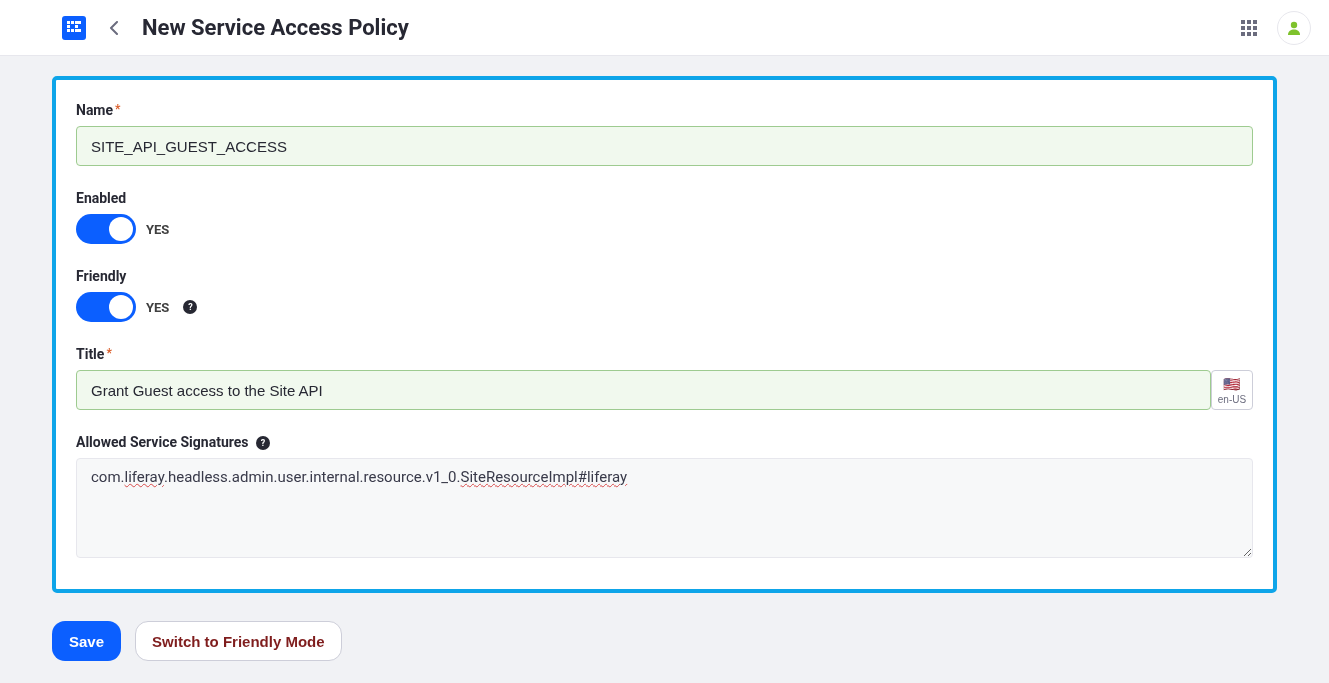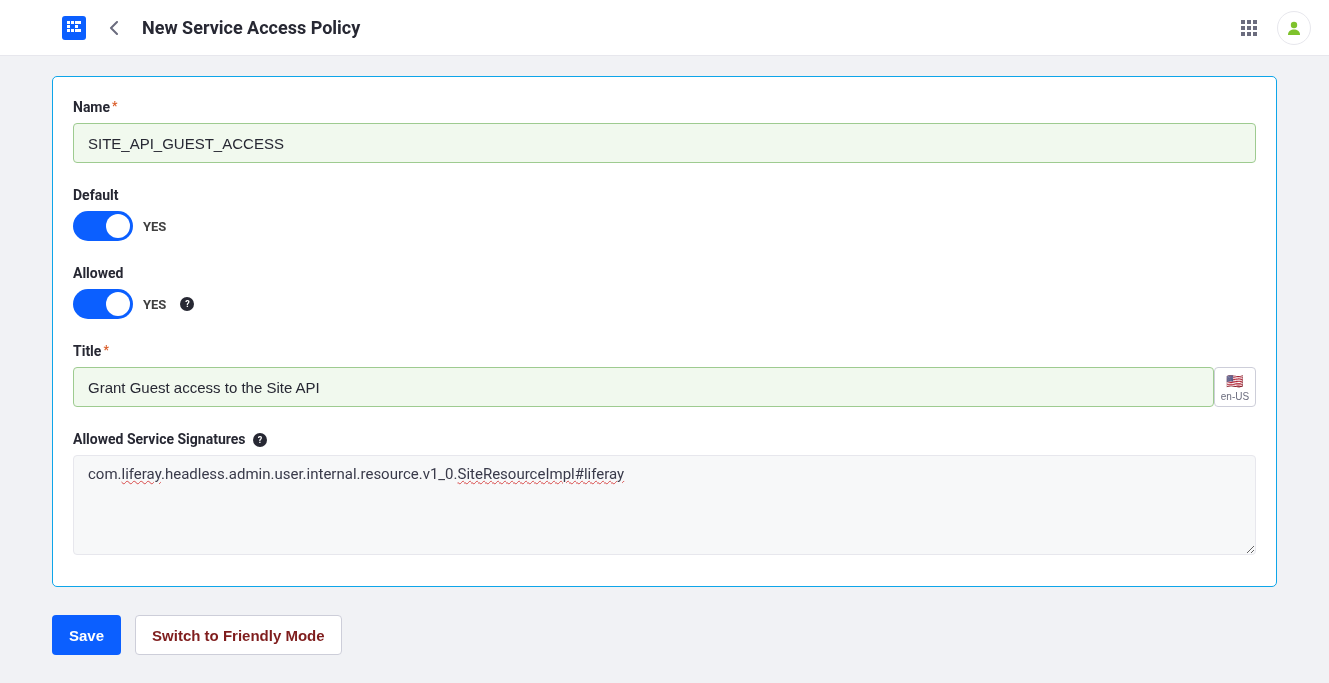--- a/index.html
+++ b/index.html
@@ -40,21 +40,21 @@
     border: none;
     cursor: pointer;
     display: flex;
     align-items: center;
     justify-content: center;
     width: 20px;
     height: 20px;
     color: #6b6c7e;
   }
   .page-title {
-    font-size: 18px;
+    font-size: 22px;
     font-weight: 700;
     color: #272833;
   }
   .header-right {
     display: flex;
     align-items: center;
     gap: 14px;
   }
   .apps-btn {
     background: none;
@@ -81,21 +81,21 @@
   }
 
   
   .container {
     padding: 20px 52px 30px 52px;
   }
   .panel {
     background: #fff;
     border-radius: 5px;
     padding: 22px 20px 28px 20px;
-    border: 1px solid #0ea5e9;
+    border: 4px solid #0ea5e9;
   }
 
   .form-group {
     margin-bottom: 24px;
   }
   .form-group:last-child { margin-bottom: 0; }
 
   .label {
     font-size: 14px;
     font-weight: 700;
@@ -223,21 +223,21 @@
   }
 
   .footer-actions {
     display: flex;
     gap: 14px;
     margin-top: 28px;
   }
   .btn {
     height: 40px;
     padding: 4px 16px;
-    border-radius: 4px;
+    border-radius: 13px;
     font-size: 15px;
     font-weight: 600;
     cursor: pointer;
     border: 1px solid transparent;
   }
   .btn-primary {
     background: #0b5fff;
     color: #fff;
   }
   .btn-secondary {
@@ -309,29 +309,29 @@
   <div class="panel">
 
     <div class="form-group">
       <label class="label">
         <span>Name</span><span class="required-star">*</span>
       </label>
       <input type="text" class="text-input" value="SITE_API_GUEST_ACCESS" style="">
     </div>
 
     <div class="form-group">
-      <label class="label">Default</label>
+      <label class="label">Enabled</label>
       <div class="toggle-row">
         <button class="toggle" aria-pressed="true"></button>
         <span class="toggle-text">YES</span>
       </div>
     </div>
 
     <div class="form-group">
-      <label class="label">Allowed</label>
+      <label class="label">Friendly</label>
       <div class="toggle-row">
         <button class="toggle" aria-pressed="true"></button>
         <span class="toggle-text">YES</span>
         <span class="help-icon">?</span>
       </div>
     </div>
 
     <div class="form-group">
       <label class="label">
         <span>Title</span><span class="required-star">*</span>

